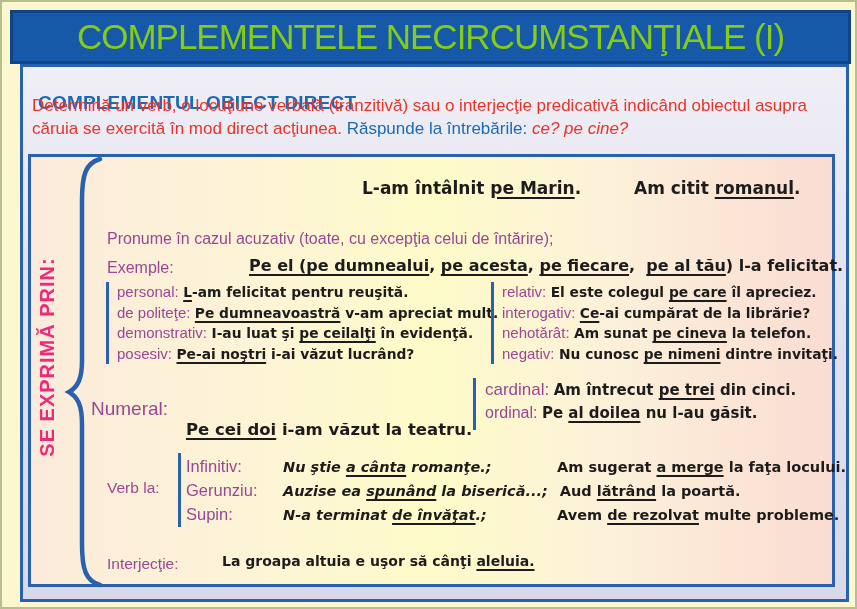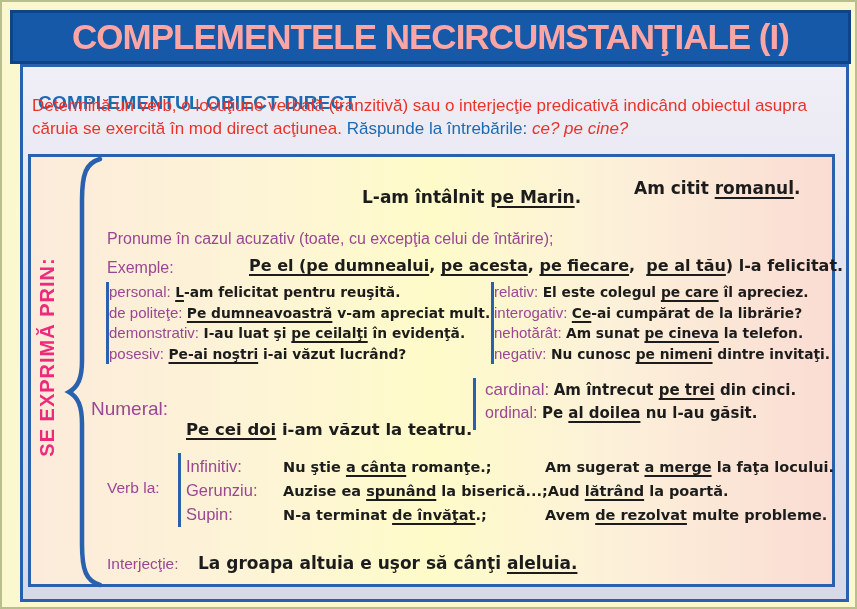--- a/index.html
+++ b/index.html
@@ -8,21 +8,21 @@
     background:var(--page_bg,#fbf8cf);
     border:2px solid #b9be8e; box-sizing:border-box;
     font-family:"Liberation Sans", sans-serif;
   }
   .header-band{
     position:absolute; left:8px; top:8px; width:841px; height:54px;
     background:var(--header_blue,#1659a9); border:3px solid #0f4489; box-sizing:border-box;
     display:flex; align-items:center; justify-content:center;
   }
   .page-title{
-    color:#fca5a5; font-weight:bold; font-size:35px; letter-spacing:-1px; white-space:nowrap;
+    color:#84cc16; font-weight:normal; font-size:35px; letter-spacing:-1px; white-space:nowrap;
   }
   .content-panel{
     position:absolute; left:18px; top:62px; width:829px; height:538px;
     background:linear-gradient(180deg,#f0eff7 0%, #e3e3ef 40%, #d8d8e8 100%);
     border:3px solid var(--accent_blue,#2961ae); box-sizing:border-box;
   }
   .section-subtitle{
     position:absolute; left:36px; top:66px; font-size:19px; font-weight:bold;
     color:var(--subtitle_blue,#1b6ab2); letter-spacing:.2px;margin-top:24px;
   }
@@ -45,28 +45,28 @@
   }
   .brace{ position:absolute; left:60px; top:154px; }
   .plabel{ color:var(--label_purple,#9a4693); }
   .comic{
     font-family:"DejaVu Sans", sans-serif; font-weight:bold; color:var(--example_ink,#1c1c1c);
     white-space:pre;
   }
   u{ text-decoration-thickness:1.5px; text-underline-offset:2.5px; }
   .abs{ position:absolute; white-space:pre; }
   .vrule{ position:absolute; width:3px; background:var(--accent_blue,#2961ae); }
-  .pv-col{ position:absolute; border-left:3px solid var(--accent_blue,#2961ae); }
+  .pv-col{ position:absolute; border-left:3px solid var(--accent_blue,#2961ae); padding-left:8px; }
   .pv-row{ line-height:20.5px; white-space:pre; }
   .pv-row .ptype{ font-size:15px; }
   .pv-row .comic{ font-size:13.8px; }
   .verb-row{ position:absolute; white-space:nowrap; }
   .verb-row .vtype{ display:inline-block; width:97px; font-size:16.5px; }
   .verb-row .comic{ font-size:14.5px; }
-  .verb-row .ex1{ display:inline-block; min-width:262px; margin-right:0; }
+  .verb-row .ex1{ display:inline-block; min-width:262px; margin-right:12px;font-style:italic; }
 </style>
 </head>
 <body>
 
 <div class="page">
 
   <div class="header-band">
     <div class="page-title">COMPLEMENTELE NECIRCUMSTANŢIALE (I)</div>
   </div>
 
@@ -77,21 +77,21 @@
   <div class="definition"><span>Determină un verb, o locuţiune verbală (tranzitivă) sau o interjecţie predicativă indicând obiectul asupra căruia se exercită în mod direct acţiunea.</span> <span class="question-lead">Răspunde la întrebările:</span> <span class="question-text">ce? pe cine?</span></div>
 
   <div class="main-box"></div>
 
   <div class="side-label">SE EXPRIMĂ PRIN:</div>
 
   <svg class="brace" width="44" height="432" viewBox="0 0 44 432">
     <path d="M 38 3 C 24 7, 20 18, 20 44 L 20 205 C 20 222, 16 231, 7 236 C 16 241, 20 250, 20 268 L 20 388 C 20 414, 24 425, 38 429" fill="none" stroke="#2961ae" stroke-width="4.5" stroke-linecap="round"></path>
   </svg>
 
-  <div class="abs comic" style="left:360px; top:185px; font-size:17px;">L-am întâlnit <u>pe Marin</u>.</div>
+  <div class="abs comic" style="left:360px; top:176px; font-size:17px;">L-am întâlnit <u>pe Marin</u>.</div>
   <div class="abs plabel" style="left:105px; top:228px; font-size:16px;">Pronume în cazul acuzativ (toate, cu excepţia celui de întărire);</div>
 
   <div class="abs comic" style="left:632px; top:176px; font-size:17px;">Am citit <u>romanul</u>.</div>
   <div class="abs plabel" style="left:105px; top:257px; font-size:16px;">Exemple:</div>
   <div class="abs comic" style="left:247px; top:254px; font-size:16px;"><u>Pe el (pe dumnealui</u>, <u>pe acesta</u>, <u>pe fiecare</u>,  <u>pe al tău</u>) l-a felicitat.</div>
 
   <div class="pv-col" style="left:104px; top:280px;">
     <div class="pv-row"><span class="ptype plabel">personal:</span> <span class="comic"><u>L</u>-am felicitat pentru reuşită.</span></div>
     <div class="pv-row"><span class="ptype plabel">de politeţe:</span> <span class="comic"><u>Pe dumneavoastră</u> v-am apreciat mult.</span></div>
     <div class="pv-row"><span class="ptype plabel">demonstrativ:</span> <span class="comic">I-au luat şi <u>pe ceilalţi</u> în evidenţă.</span></div>
@@ -111,15 +111,15 @@
   <div class="abs" style="left:483px; top:378px;"><span class="plabel" style="font-size:17px;">cardinal:</span> <span class="comic" style="font-size:15px;">Am întrecut <u>pe trei</u> din cinci.</span></div>
   <div class="abs" style="left:483px; top:402px;"><span class="plabel" style="font-size:16px;">ordinal:</span> <span class="comic" style="font-size:15px;">Pe <u>al doilea</u> nu l-au găsit.</span></div>
 
   <div class="abs plabel" style="left:105px; top:477px; font-size:15.5px;">Verb la:</div>
   <div class="vrule" style="left:176px; top:451px; height:74px;"></div>
   <div class="verb-row" style="left:184px; top:455px;"><span class="vtype plabel">Infinitiv:</span><span class="comic ex1">Nu ştie <u>a cânta</u> romanţe.;</span><span class="comic">Am sugerat <u>a merge</u> la faţa locului.</span></div>
   <div class="verb-row" style="left:184px; top:479px;"><span class="vtype plabel">Gerunziu:</span><span class="comic ex1">Auzise ea <u>spunând</u> la biserică...;</span><span class="comic">Aud <u>lătrând</u> la poartă.</span></div>
   <div class="verb-row" style="left:184px; top:503px;"><span class="vtype plabel">Supin:</span><span class="comic ex1">N-a terminat <u>de învăţat</u>.;</span><span class="comic">Avem <u>de rezolvat</u> multe probleme.</span></div>
 
   <div class="abs plabel" style="left:105px; top:553px; font-size:15.5px;">Interjecţie:</div>
-  <div class="abs comic" style="left:196px; top:551px; font-size:17px;">La groapa altuia e uşor să cânţi <u>aleluia.</u></div>
+  <div class="abs comic" style="left:220px; top:551px; font-size:14px;">La groapa altuia e uşor să cânţi <u>aleluia.</u></div>
 
 </div>
 
 </body></html>

